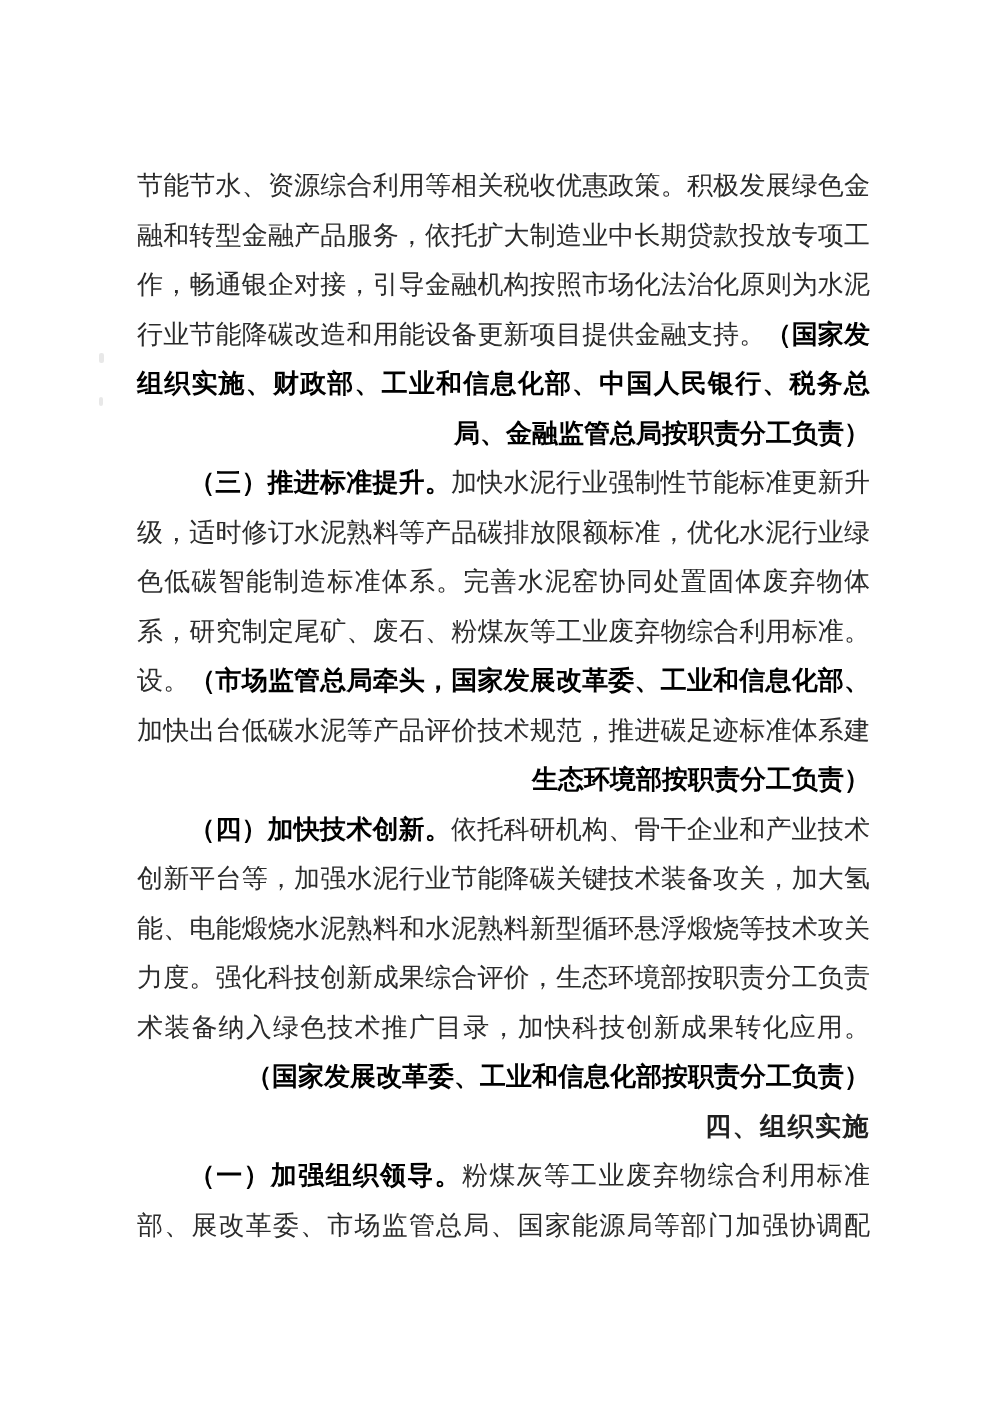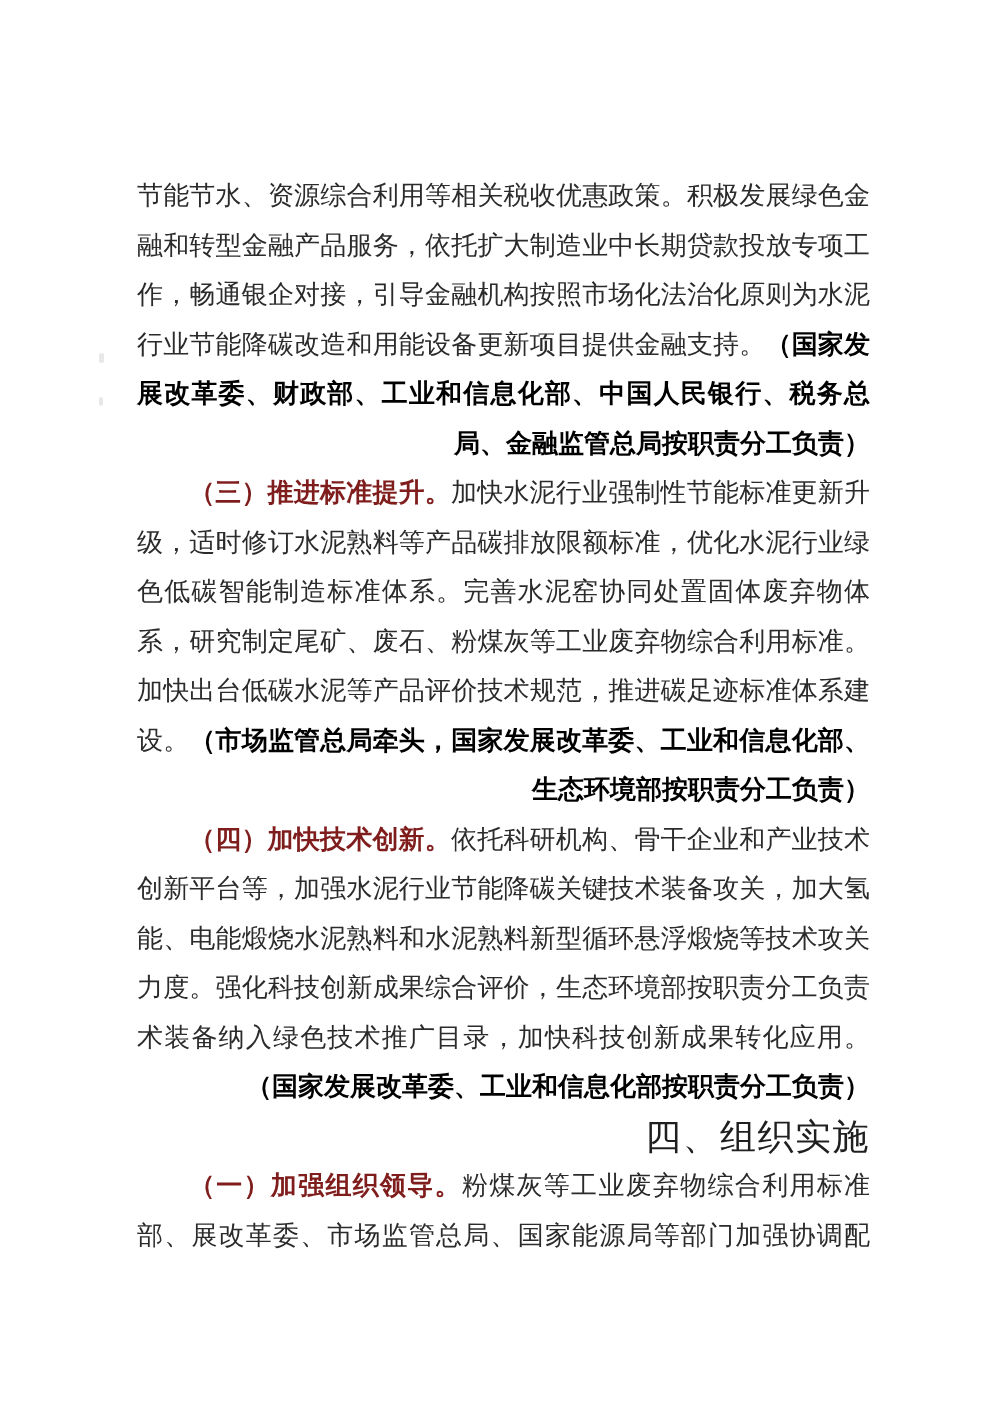--- a/index.html
+++ b/index.html
@@ -13,21 +13,21 @@
     height: 1414px;
     margin: 0 auto;
     background: #ffffff;
     overflow: hidden;
     font-family: "Liberation Serif", "DejaVu Serif", serif;
     color: #2b2b2b;
   }
   .textblock {
     position: absolute;
     left: 137px;
-    top: 171px;
+    top: 161px;
     width: 733px;
   }
   .ln {
     height: 49.5px;
     line-height: 49.5px;
     font-size: 26px;
     text-align: right;
     white-space: normal;
   }
   
@@ -40,27 +40,27 @@
     text-indent: 2em;
   }
   
   .b {
     font-weight: 700;
     color: #000000;
   }
   
   .lead {
     font-weight: 700;
-    color: #7f1d1d;
+    color: #000000;
   }
   
   .hd span {
     font-family: "Liberation Sans", "DejaVu Sans", sans-serif;
-    font-weight: 400;
-    font-size: 36px;
+    font-weight: 700;
+    font-size: 26px;
     color: #1f1f1f;
     letter-spacing: 1.5px;
   }
   
   .speck {
     position: absolute;
     background: #d9d9d9;
     border-radius: 2px;
     opacity: 0.6;
   }
@@ -71,29 +71,29 @@
 <div class="page">
   <div class="speck" style="left:99px; top:353px; width:5px; height:10px;"></div>
   <div class="speck" style="left:99px; top:397px; width:4px; height:9px;"></div>
 
   <div class="textblock">
 
     <div class="ln j"><span>节能节水、资源综合利用等相关税收优惠政策。积极发展绿色金</span></div>
     <div class="ln j"><span>融和转型金融产品服务，依托扩大制造业中长期贷款投放专项工</span></div>
     <div class="ln j"><span>作，畅通银企对接，引导金融机构按照市场化法治化原则为水泥</span></div>
     <div class="ln j"><span>行业节能降碳改造和用能设备更新项目提供金融支持。</span><span class="b">（国家发</span></div>
-    <div class="ln j"><span class="b">展改革委、财政部、工业和信息化部、中国人民银行、税务总</span></div>
+    <div class="ln j"><span class="b">组织实施、财政部、工业和信息化部、中国人民银行、税务总</span></div>
     <div class="ln"><span class="b">局、金融监管总局按职责分工负责）</span></div>
 
     <div class="ln j ind"><span class="lead">（三）推进标准提升。</span><span>加快水泥行业强制性节能标准更新升</span></div>
     <div class="ln j"><span>级，适时修订水泥熟料等产品碳排放限额标准，优化水泥行业绿</span></div>
     <div class="ln j"><span>色低碳智能制造标准体系。完善水泥窑协同处置固体废弃物体</span></div>
     <div class="ln j"><span>系，研究制定尾矿、废石、粉煤灰等工业废弃物综合利用标准。</span></div>
+    <div class="ln j"><span>设。</span><span class="b">（市场监管总局牵头，国家发展改革委、工业和信息化部、</span></div>
     <div class="ln j"><span>加快出台低碳水泥等产品评价技术规范，推进碳足迹标准体系建</span></div>
-    <div class="ln j"><span>设。</span><span class="b">（市场监管总局牵头，国家发展改革委、工业和信息化部、</span></div>
     <div class="ln"><span class="b">生态环境部按职责分工负责）</span></div>
 
     <div class="ln j ind"><span class="lead">（四）加快技术创新。</span><span>依托科研机构、骨干企业和产业技术</span></div>
     <div class="ln j"><span>创新平台等，加强水泥行业节能降碳关键技术装备攻关，加大氢</span></div>
     <div class="ln j"><span>能、电能煅烧水泥熟料和水泥熟料新型循环悬浮煅烧等技术攻关</span></div>
     <div class="ln j"><span>力度。强化科技创新成果综合评价，生态环境部按职责分工负责</span></div>
     <div class="ln j"><span>术装备纳入绿色技术推广目录，加快科技创新成果转化应用。</span></div>
     <div class="ln"><span class="b">（国家发展改革委、工业和信息化部按职责分工负责）</span></div>
 
     <div class="ln hd ind"><span>四、组织实施</span></div>

